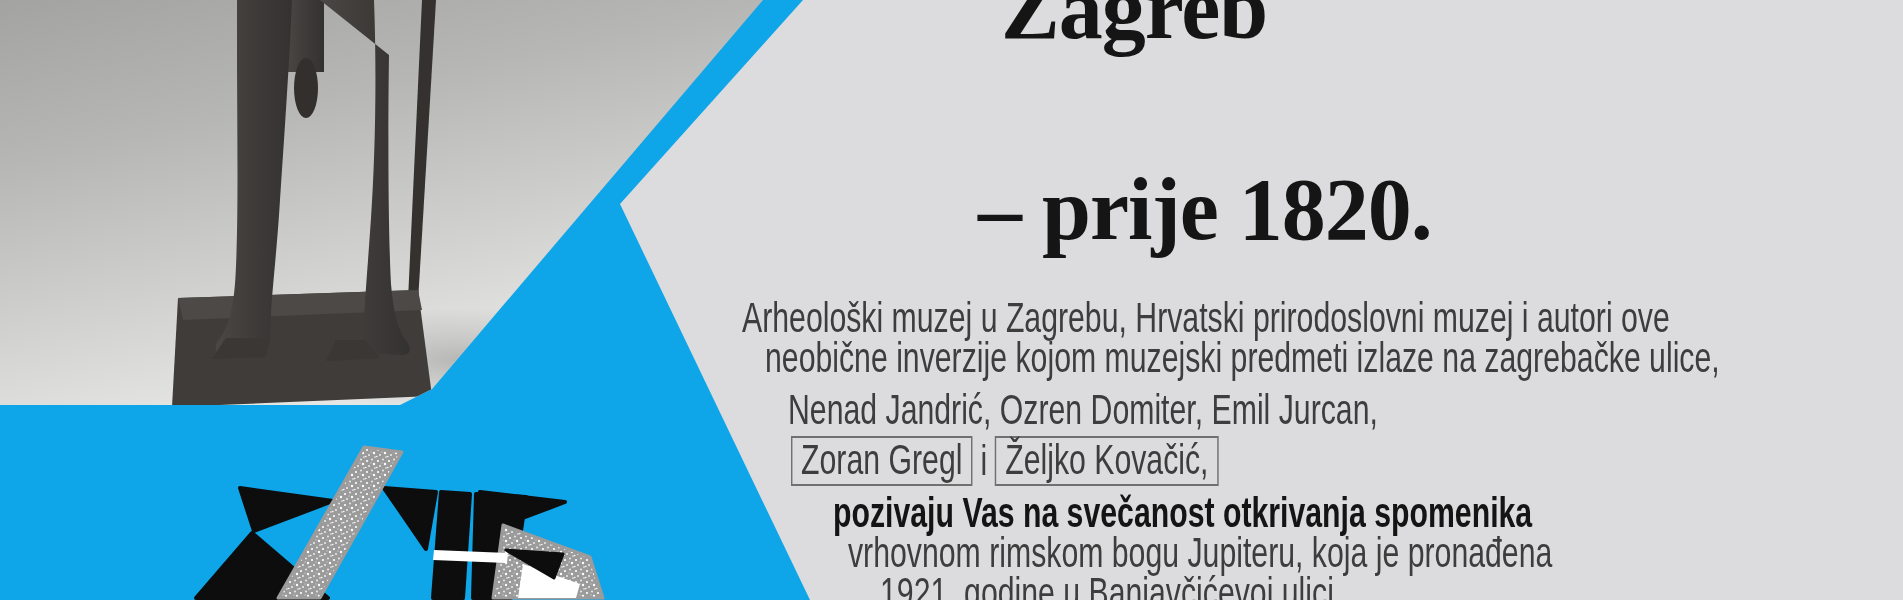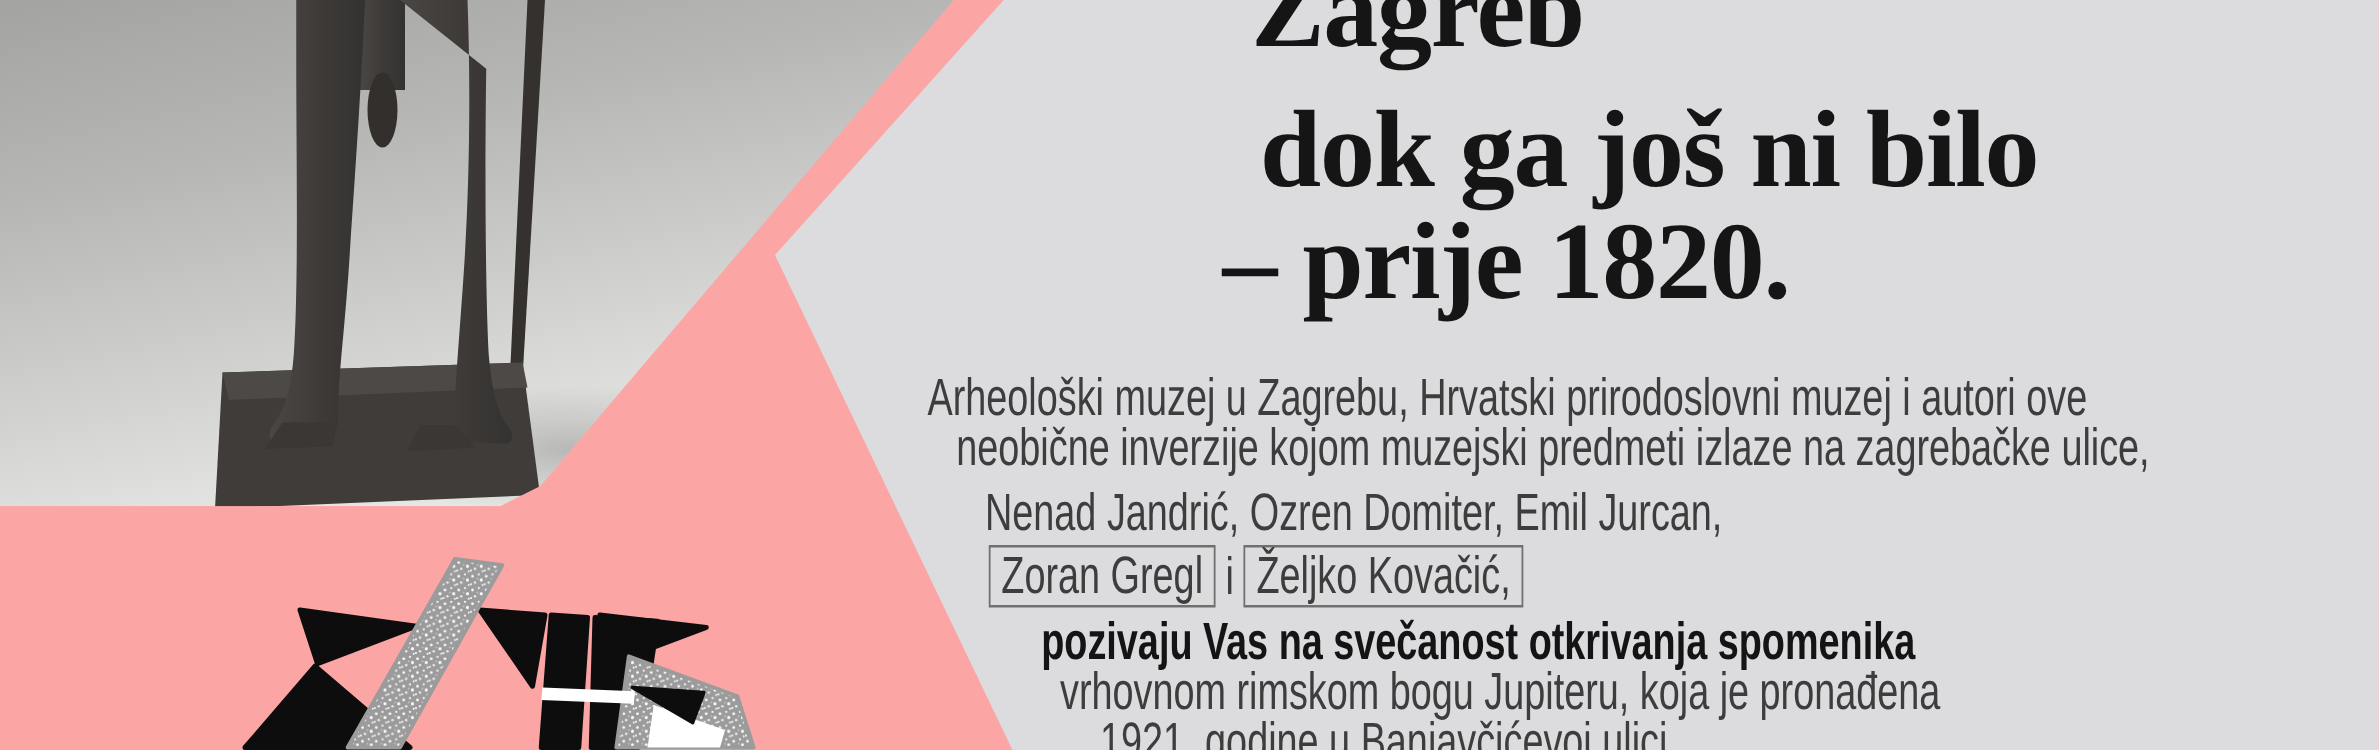--- a/index.html
+++ b/index.html
@@ -1,18 +1,18 @@
 <!DOCTYPE html>
 <html><head>
 <meta charset="utf-8">
 <style>
   html,body{margin:0;padding:0;background:#ffffff;}
   .stage{
     position:relative;width:1903px;height:600px;overflow:hidden;
-    background:#fca5a5;font-family:"Liberation Sans",sans-serif;
+    background:#0ea5e9;font-family:"Liberation Sans",sans-serif;
   }
   
   .photo{
     position:absolute;left:0;top:0;width:820px;height:410px;
     clip-path:polygon(0 0,763px 0,432px 389px,400px 405px,0 405px);
     background:linear-gradient(168deg,#a3a3a1 0%,#b6b6b4 28%,#cfcfcd 55%,#e3e3e1 76%,#efefed 100%);
   }
   .statue-svg{position:absolute;left:150px;top:0;}
   
   .panel{
@@ -123,21 +123,20 @@
       <polygon points="325,133 412,165 425,206 315,206" fill="url(#speckle)"></polygon>
     </g>
 
     <polygon points="256,158 330,161 329,171 255,168" fill="#ffffff"></polygon>
     <polygon points="345,172 402,192 398,206 340,206" fill="#ffffff"></polygon>
 
     <polygon points="328,158 385,162 376,186" fill="#0d0d0d" stroke="#0d0d0d" stroke-width="3" stroke-linejoin="round"></polygon>
   </svg>
 
   <div class="tl tl1">Zagreb</div>
-  <div class="tl tl2">dok ga još ni bilo</div>
   <div class="tl tl3">– prije 1820.</div>
 
   <div class="bl bl-1">Arheološki muzej u Zagrebu, Hrvatski prirodoslovni muzej i autori ove</div>
   <div class="bl bl-2">neobične inverzije kojom muzejski predmeti izlaze na zagrebačke ulice,</div>
   <div class="bl bl-3">Nenad Jandrić, Ozren Domiter, Emil Jurcan,</div>
 
   <div class="authors-row">
     <span class="namebox">Zoran Gregl</span>
     <span class="conj">i</span>
     <span class="namebox">Željko Kovačić,</span>

